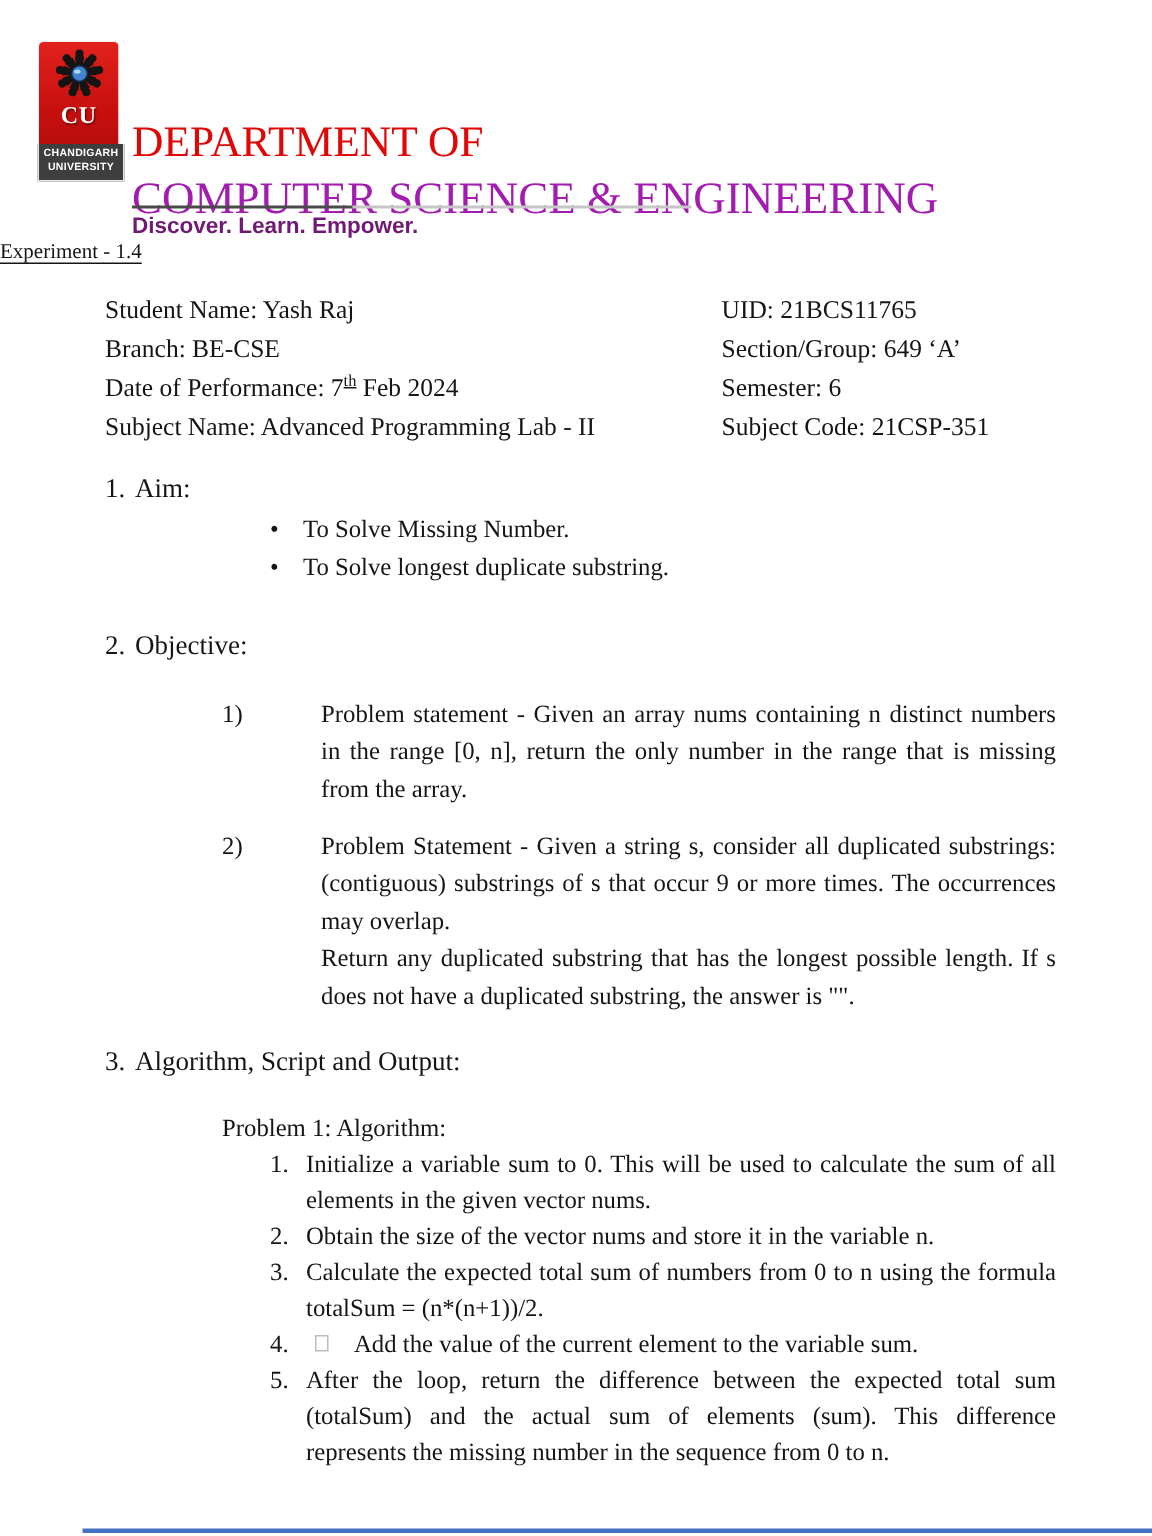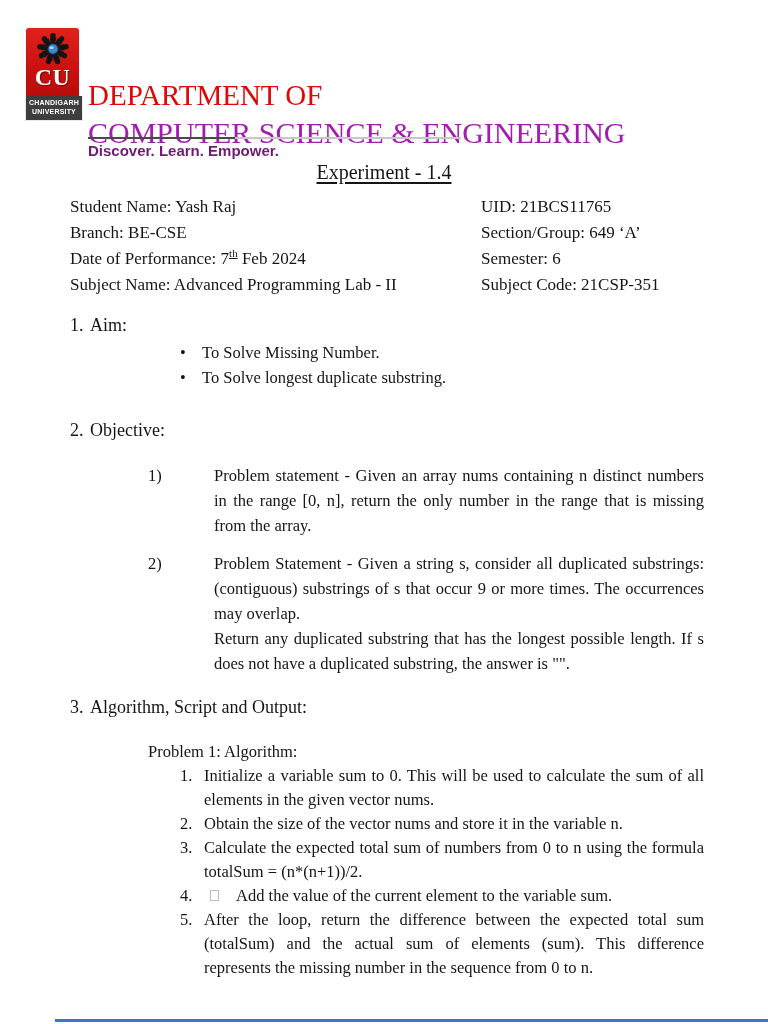--- a/index.html
+++ b/index.html
@@ -11,40 +11,40 @@
   
   .hdr { position:absolute; left:0; top:0; width:768px; height:140px; }
   .logo { position:absolute; left:25px; top:27px; width:58px; }
   .logo-red {
     width:55px; height:69px; box-sizing:border-box;
     background:linear-gradient(180deg,#e2211c 0%, #c60f0e 70%, #b90d0d 100%);
     border-radius:4px 4px 0 0; border:1px solid #f3f3f3; border-bottom:none;
     display:flex; flex-direction:column; align-items:center; padding-top:2px;
   }
   .logo-cu {
-    color:#fff; font-weight:bold; font-size:24px; line-height:21px;
+    color:#fff; font-weight:bold; font-size:16px; line-height:21px;
     letter-spacing:0.5px; text-shadow:1px 1px 1px #6d0a0a; margin-top:-1px;
   }
   .logo-band {
     width:58px; box-sizing:border-box; background:#3f3e3e; border:1px solid #e8e8e8; border-top:none;
     color:#fff; font-family:"Liberation Sans",sans-serif; font-weight:bold;
     font-size:7px; line-height:8.5px; text-align:center; padding:3px 0 4px 0; letter-spacing:0.2px;
   }
   .dept { position:absolute; left:88px; top:40px; width:640px;margin-top:40px; }
   .dept1 { font-size:29px; line-height:31px; white-space:nowrap; }
   .dept2 { font-size:30px; line-height:31px; margin-top:6px; white-space:nowrap; color:#a21caf; }
   .rule-dark  { position:absolute; left:0;   top:57px; width:147px; height:2px; background:#4a4a4a; z-index:3; }
   .rule-light { position:absolute; left:147px; top:57px; width:226px; height:2px; background:#c6c6c6; z-index:3; }
   .tagline {
     position:absolute; left:0; top:63px; font-family:"Liberation Sans",sans-serif;
     font-weight:bold; font-size:15px; line-height:16px; white-space:nowrap; z-index:2;
   }
 
   
-  .doc-title { position:absolute; left:0; top:161px; width:768px; text-align:center; font-size:20px; }
+  .doc-title { position:absolute; left:0; top:161px; width:768px; font-size:14px; }
   .doc-title span { text-decoration:underline; text-underline-offset:3px; }
 
   
   .info { position:absolute; left:70px; top:194px; width:650px; font-size:17px; }
   .info-row { display:flex; height:26px; line-height:26px; }
   .info-left { width:411px; }
   .info-right { flex:1; }
   sup { font-size:11px; line-height:0;text-decoration:underline; }
 
   

